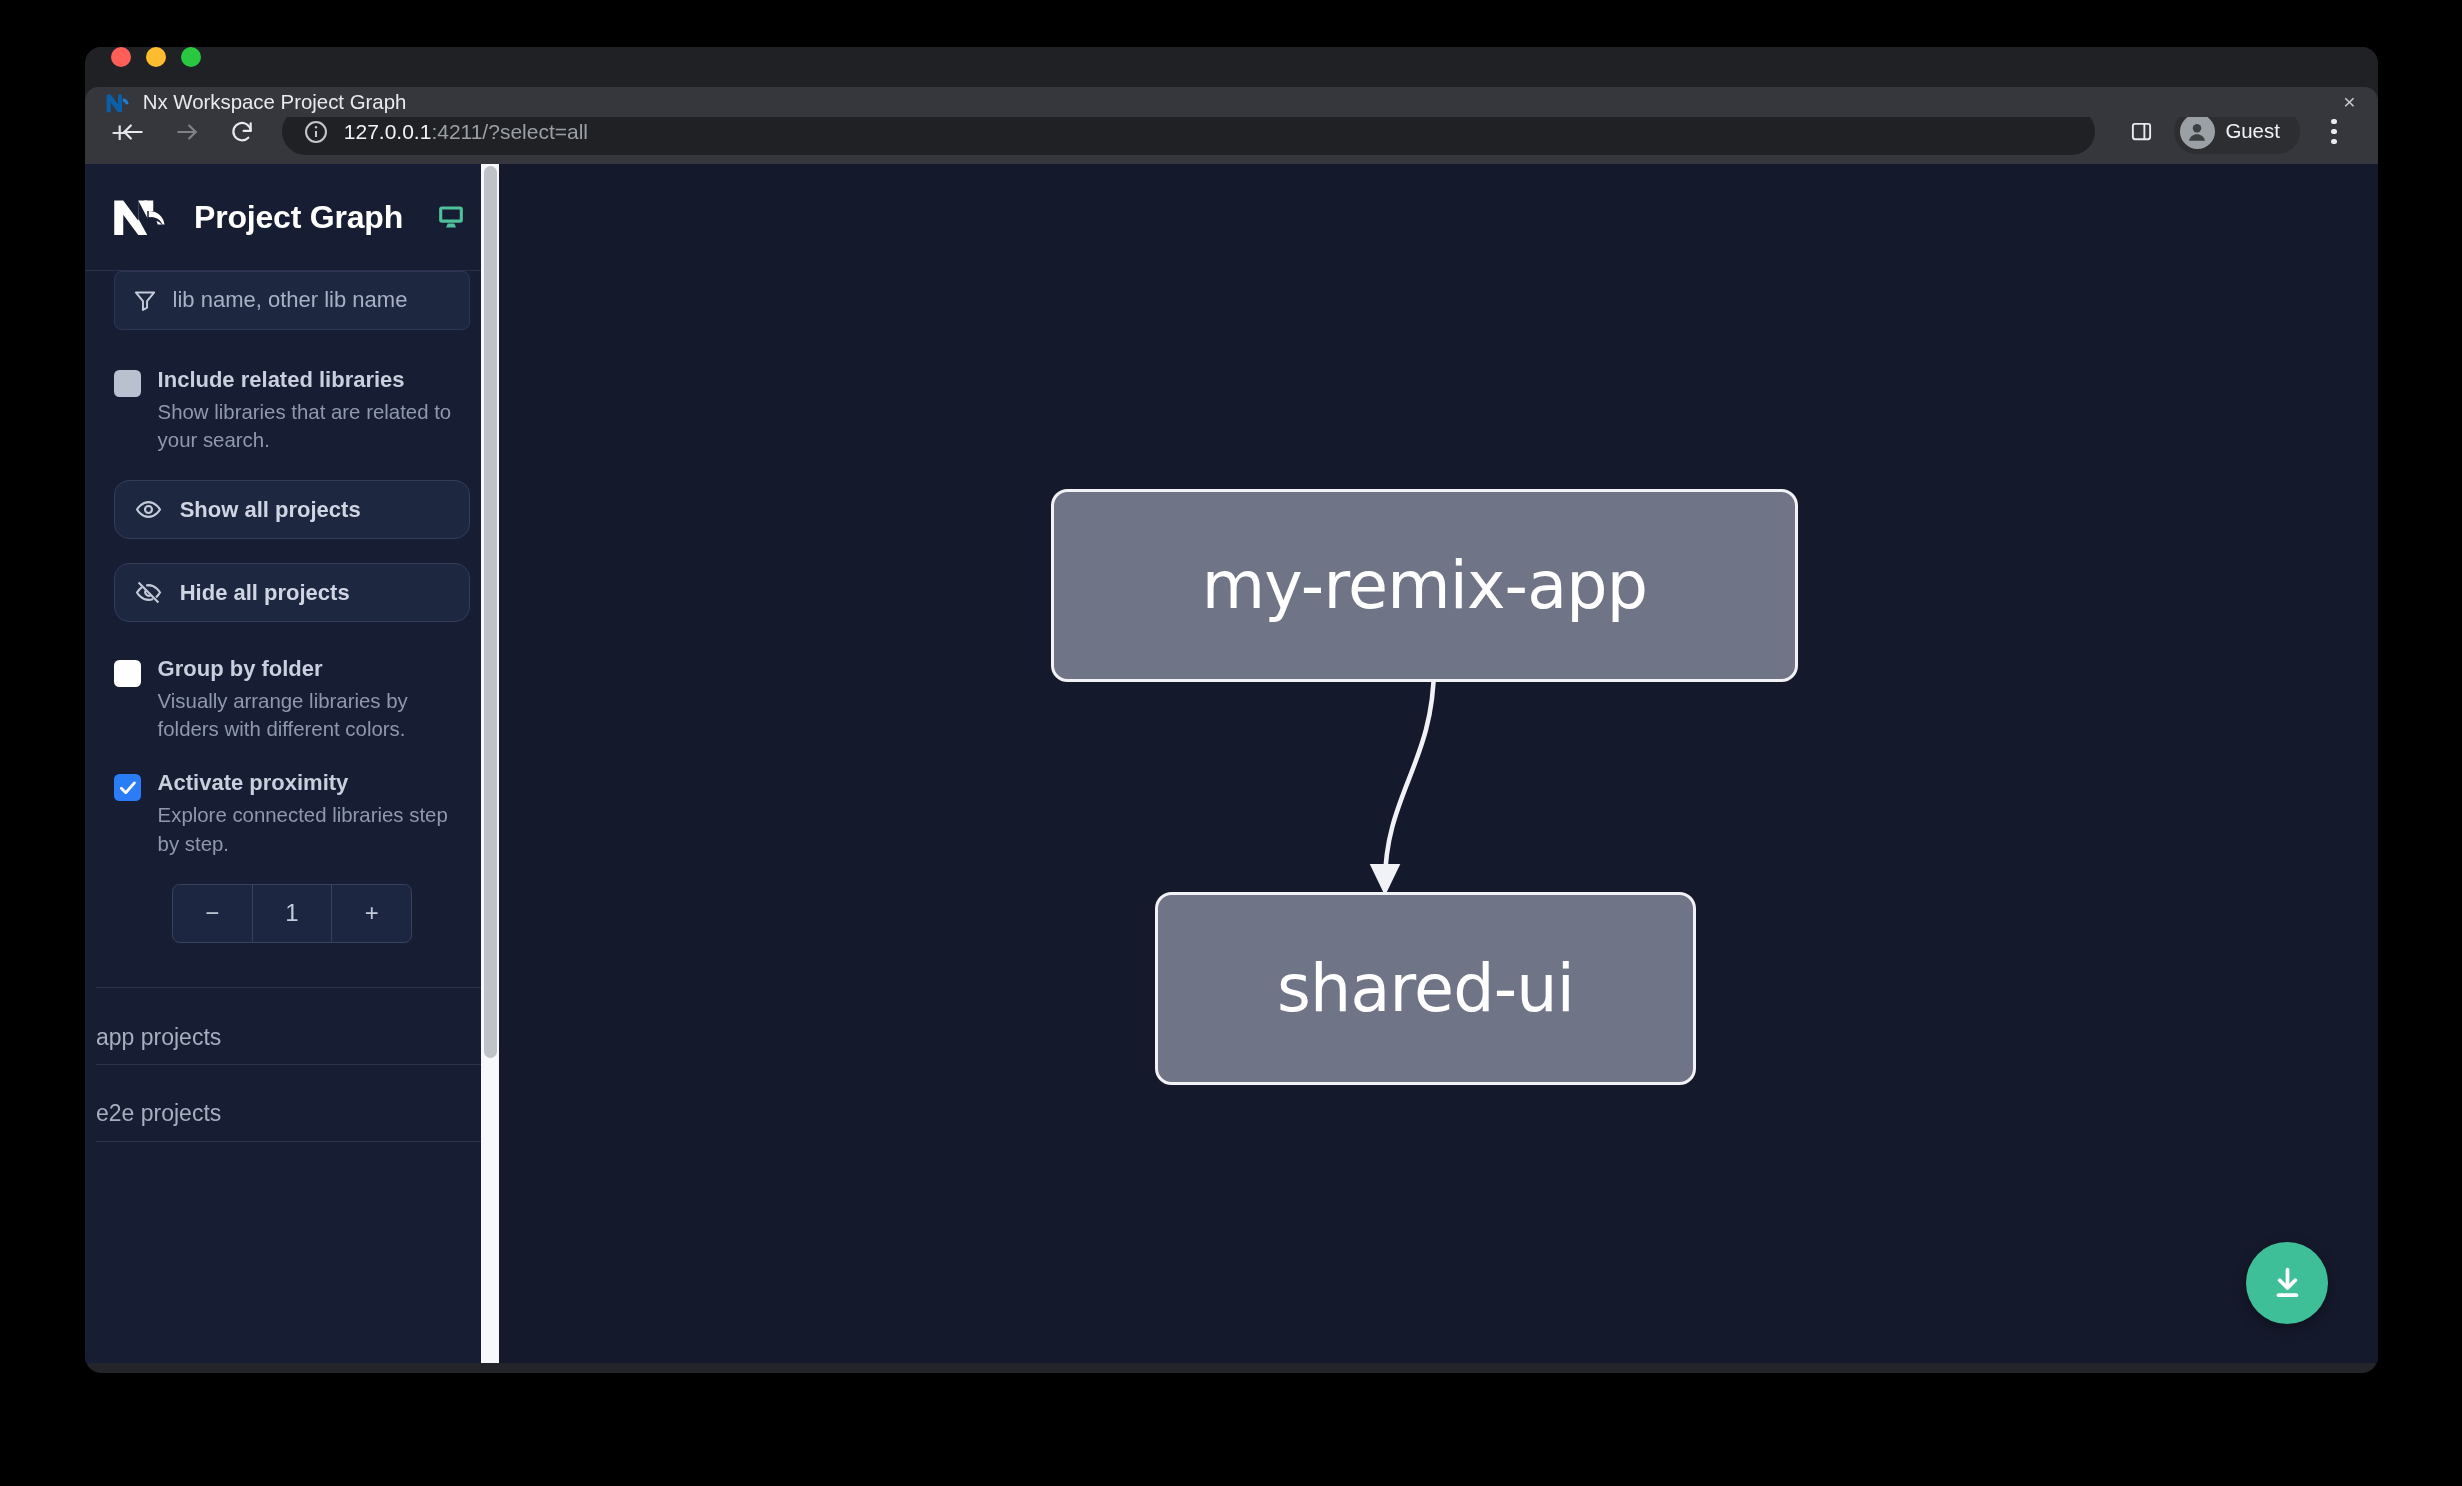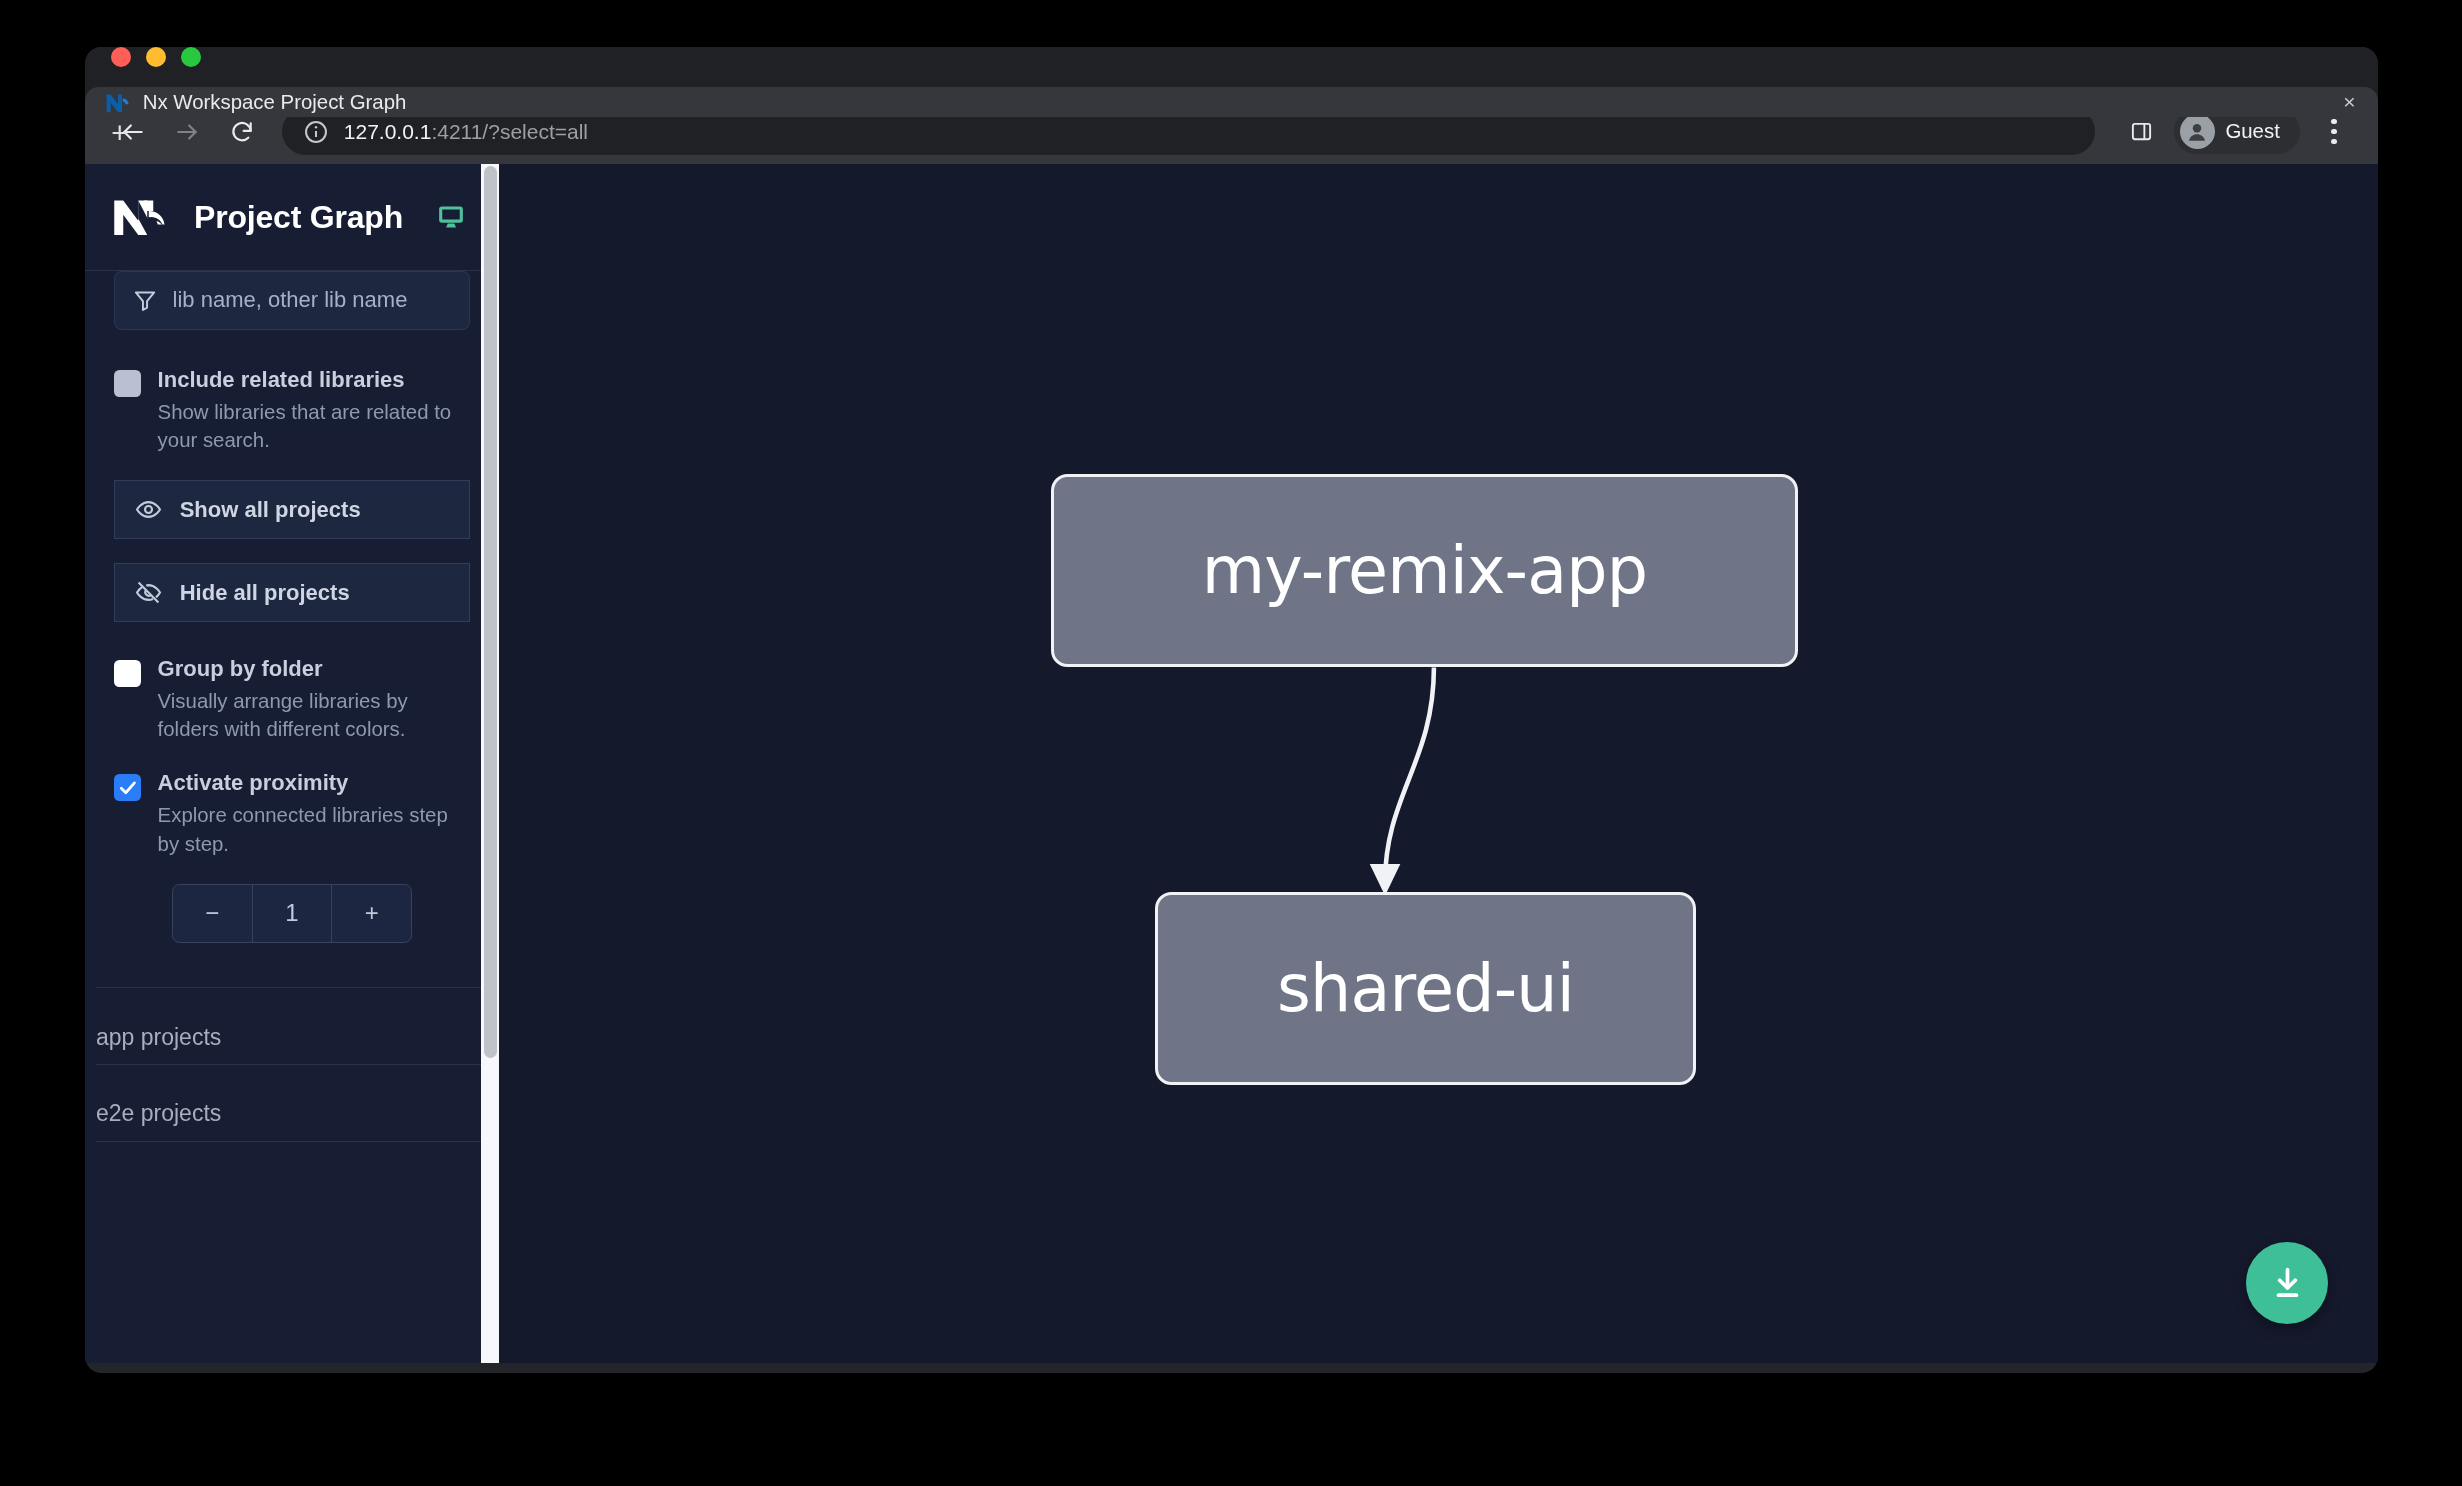--- a/index.html
+++ b/index.html
@@ -196,21 +196,21 @@
   }
   .cbox.blue svg { width: 19.7px; height: 19.7px; color: #fff; }
   .opt-text { flex: 1; }
   .opt-label { font-size: 22px; font-weight: 700; color: #c9cfdd; line-height: 1.25; margin-top: 16px; }
   .opt-desc { font-size: 20.4px; color: #8f98ad; line-height: 1.38; margin-top: 4.5px; }
 
   .btn-wide {
     height: 59px;
     background: #1e2740;
     border: 0.8px solid #333d59;
-    border-radius: 0;
+    border-radius: 15px;
     display: flex; align-items: center;
     padding: 0 19.7px;
     gap: 18px;
     margin-bottom: 24px;
   }
   .btn-wide .bi { width: 27px; height: 27px; color: #c2c9d8; flex: none; }
   .btn-wide .bl { font-size: 22px; font-weight: 700; color: #cfd5e2; }
 
   .stepper {
     display: flex;
@@ -263,21 +263,21 @@
   .node {
     position: absolute;
     background: #6f7487;
     border: 3.8px solid #f1f2f6;
     border-radius: 16.6px;
     display: flex; align-items: center; justify-content: center;
     color: #ffffff;
     font-family: "DejaVu Sans", sans-serif;
     letter-spacing: -0.8px;
   }
-  .node-app { left: 552px; top: 310px; width: 747px; height: 193px; font-size: 65px; }
+  .node-app { left: 552px; top: 325px; width: 747px; height: 193px; font-size: 65px; }
   .node-lib { left: 656px; top: 728px; width: 541px; height: 193px; font-size: 65px; }
 
   .fab {
     position: absolute;
     right: 50px; bottom: 39px;
     width: 82px; height: 82px;
     border-radius: 50%;
     background: #3fbf98;
     display: flex; align-items: center; justify-content: center;
     box-shadow: 0 4.5px 13.6px rgba(0,0,0,.35);

